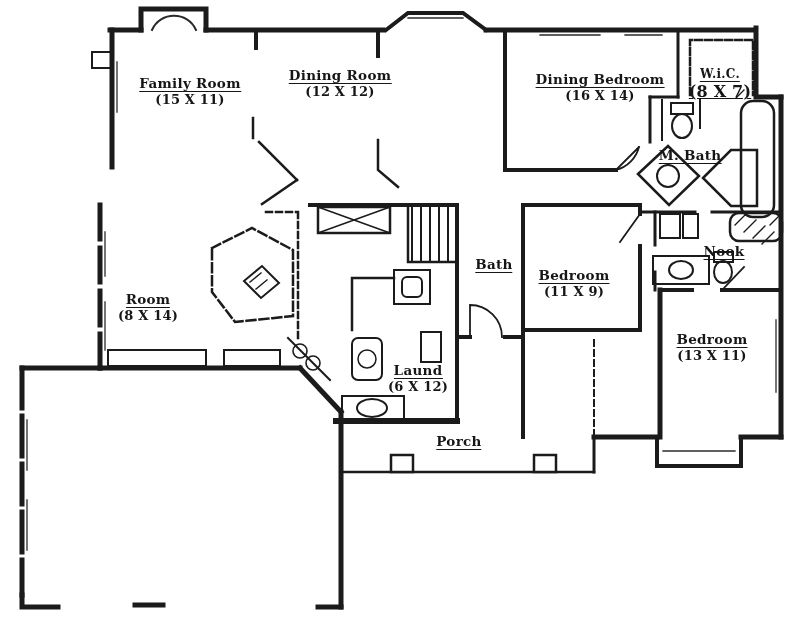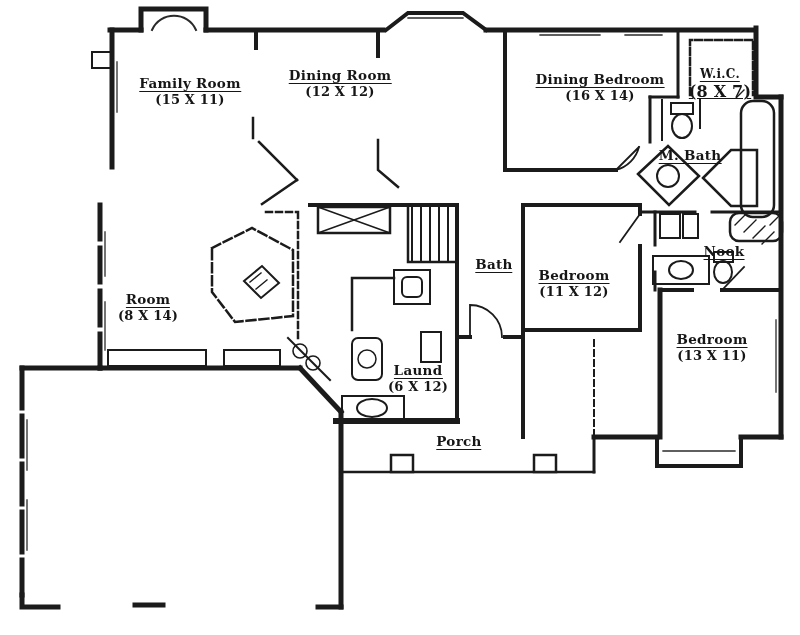--- a/index.html
+++ b/index.html
@@ -180,21 +180,21 @@
     <span class="sz">(8 X 7)</span>
   </div>
   <div class="room-label" style="left:690px;top:146px">
     <span class="nm">M. Bath</span>
   </div>
   <div class="room-label" style="left:724px;top:242px">
     <span class="nm">Nook</span>
   </div>
   <div class="room-label" style="left:574px;top:266px">
     <span class="nm">Bedroom</span>
-    <span class="sz">(11 X 12)</span>
+    <span class="sz">(11 X 9)</span>
   </div>
   <div class="room-label" style="left:712px;top:330px">
     <span class="nm">Bedroom</span>
     <span class="sz">(13 X 11)</span>
   </div>
   <div class="room-label" style="left:494px;top:255px">
     <span class="nm">Bath</span>
   </div>
   <div class="room-label" style="left:148px;top:290px">
     <span class="nm">Room</span>

